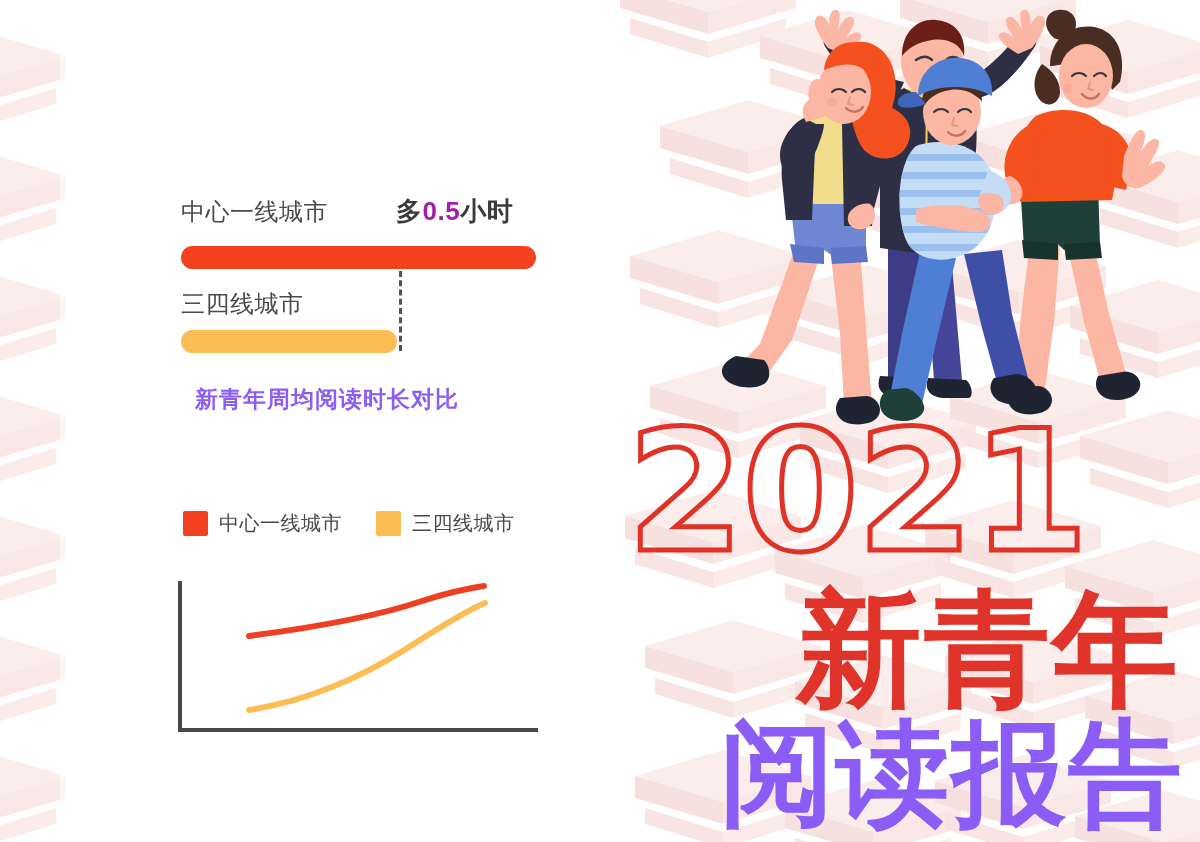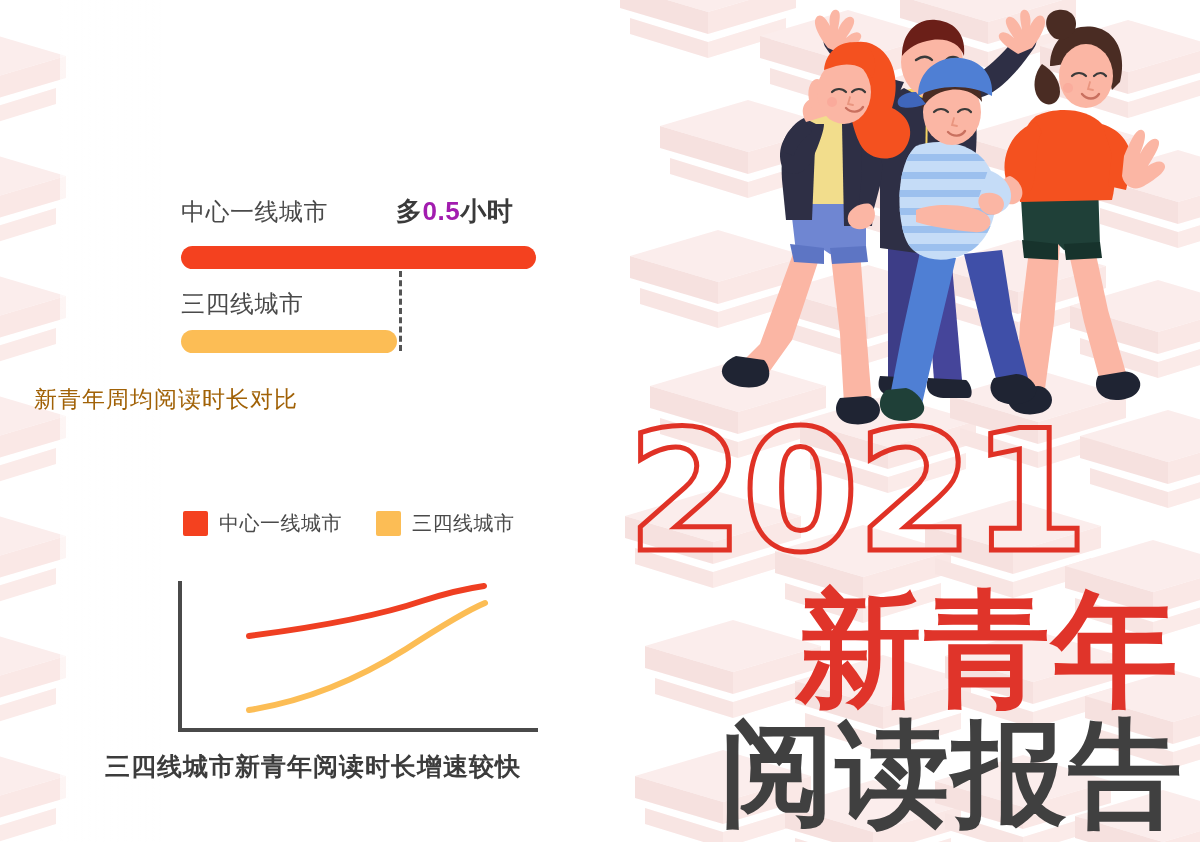--- a/index.html
+++ b/index.html
@@ -116,25 +116,26 @@
     top: 75px;
     width: 0;
     height: 80px;
     border-left: 3px dashed #545454;
   }
   #bar-caption {
     position: absolute;
     left: 0;
     top: 188px;
     width: 620px;
+    text-align: center;
     padding-left: 34px;
     box-sizing: border-box;
     font-size: 23px;
-    color: #a16207;
-    font-weight: 400;
+    color: #8b5cf6;
+    font-weight: 700;
     letter-spacing: 1px;
   }
 
   
   #legend {
     position: absolute;
     left: 183px;
     top: 510px;
     display: flex;
     align-items: center;
@@ -226,21 +227,21 @@
     position: absolute;
     left: 0;
     top: 716px;
     width: 580px;
     text-align: right;
     padding-right: 16px;
     box-sizing: border-box;
     font-size: 114px;
     line-height: 1.02;
     font-weight: 700;
-    color: #404040;
+    color: #8b5cf6;
     letter-spacing: 2px;
   }
 </style>
 </head>
 <body>
 
 <div id="page">
 
   <svg id="bg-pattern" viewBox="0 0 1200 842" preserveAspectRatio="none" aria-hidden="true">
     <defs>
@@ -329,21 +330,20 @@
     </div>
 
     <svg id="line-chart" viewBox="0 0 400 170" aria-hidden="true">
       <g>
         <path d="M20 8 L20 155 L376 155" fill="none" stroke="#4a4a4a" stroke-width="4" stroke-linecap="square" stroke-linejoin="miter"></path>
       </g>
       <path d="M89 61 C150 53, 215 42, 262 26 C290 17, 310 13, 324 11" fill="none" stroke="#ef3f22" stroke-width="6" stroke-linecap="round"></path>
       <path d="M89 135 C140 127, 195 106, 246 74 C283 50, 308 35, 325 28" fill="none" stroke="#fcbd55" stroke-width="6" stroke-linecap="round"></path>
     </svg>
 
-    <div id="line-caption">三四线城市新青年阅读时长增速较快</div>
   </div>
 
   <div id="right-col">
 
     <svg id="illustration" viewBox="0 0 470 430" aria-hidden="true">
       <defs>
         <clipPath id="clipTorsoStripe">
           <path d="M196 142 C222 132, 262 140, 272 170 C282 200, 272 232, 252 246 C228 262, 196 258, 186 236 C176 212, 176 160, 196 142 Z"></path>
         </clipPath>
       </defs>

